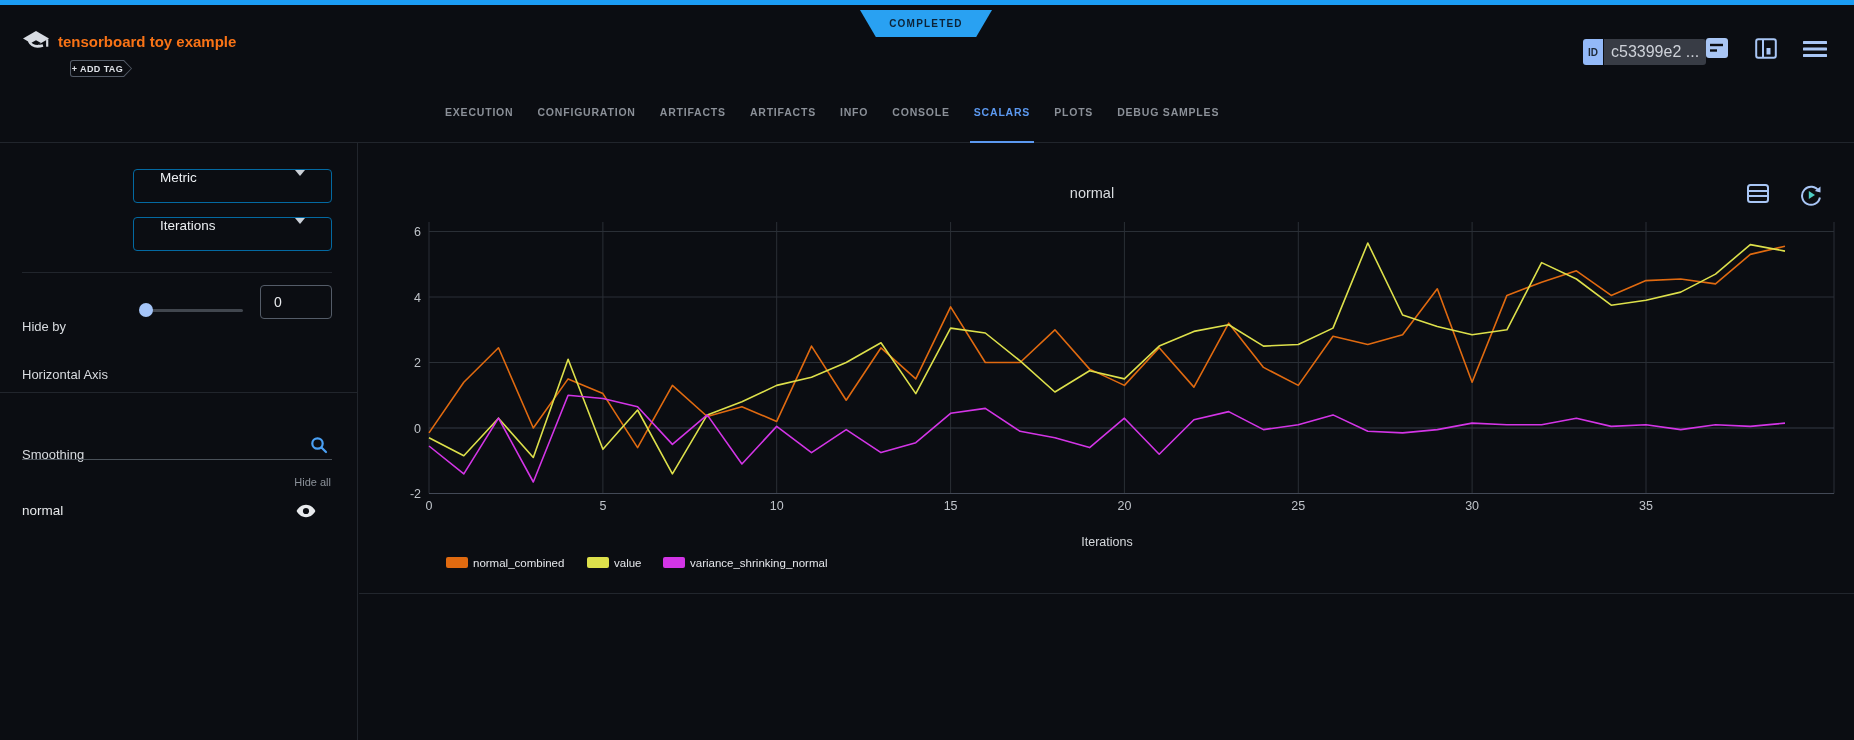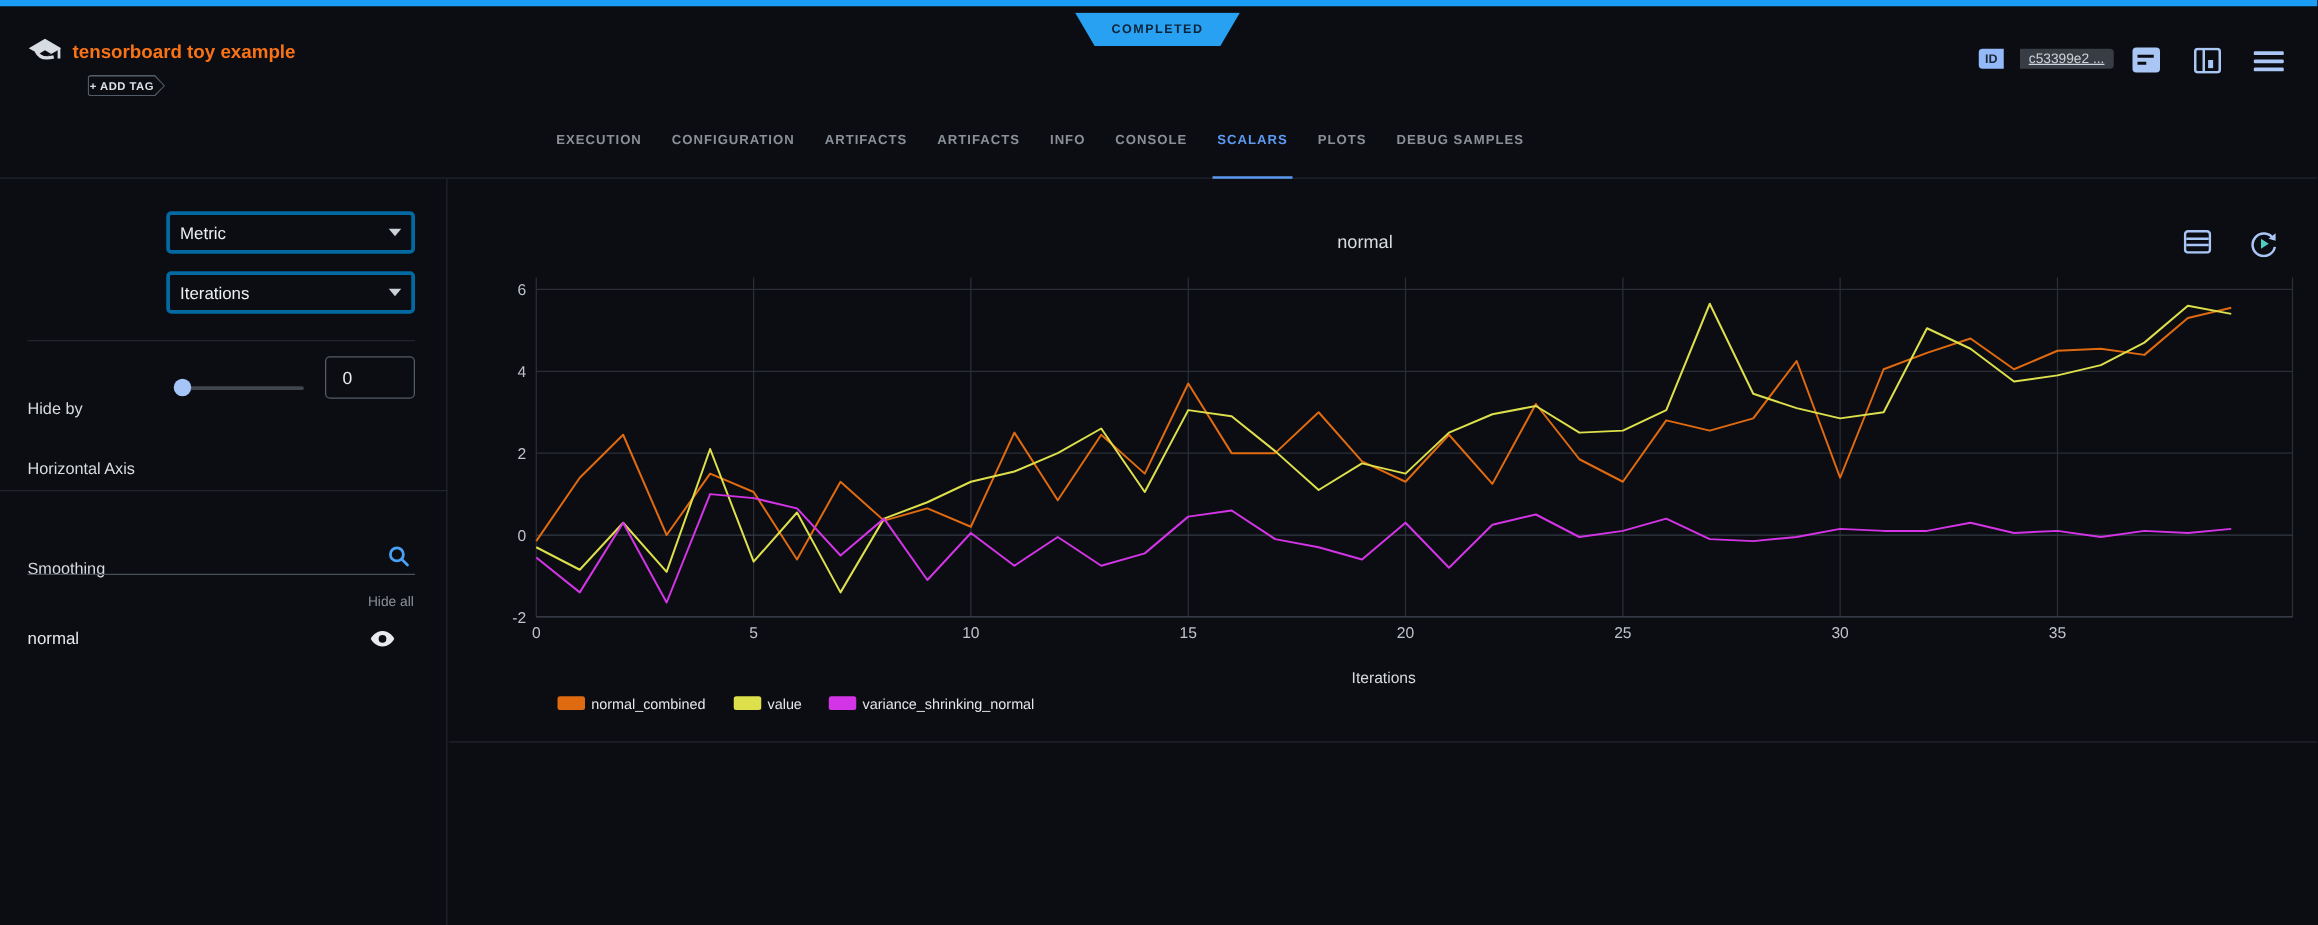--- a/index.html
+++ b/index.html
@@ -29,41 +29,41 @@
   }
   .add-tag .shape-inner {
     position:absolute; inset:1px; background:#0b0d12;
     clip-path:polygon(0 0,calc(100% - 7.5px) 0,100% 50%,calc(100% - 7.5px) 100%,0 100%);
     border-radius:2px 0 0 2px;
   }
   .add-tag .label {
     position:absolute; inset:0; display:flex; align-items:center; justify-content:center;
     padding-right:7px; font-size:9px; font-weight:bold; letter-spacing:.4px; color:#dee2e8;
   }
-  .id-group { position:absolute; left:1583px; top:39px; height:16px; display:flex; cursor:pointer; }
+  .id-group { position:absolute; left:1583px; top:39px; height:26px; display:flex; cursor:pointer; }
   .id-chip { background:#93b9f8; color:#1c2836; font-size:10px; font-weight:bold;
     border-radius:3px 0 0 3px; display:flex; align-items:center; padding:0 5px; }
-  .id-value { background:#383c45; color:#ced2d9; font-size:11px; border-radius:0 3px 3px 0;
-    display:flex; align-items:center; padding:0 7px; margin-left:13px;text-decoration:underline; }
+  .id-value { background:#383c45; color:#ced2d9; font-size:16px; border-radius:0 3px 3px 0;
+    display:flex; align-items:center; padding:0 7px; margin-left:1px; }
   .hdr-icon { position:absolute; cursor:pointer; }
   
   .tab-bar { position:absolute; left:0; top:80px; width:1854px; height:63px; border-bottom:1px solid #21252c; }
   .tabs { position:absolute; left:445px; top:0; height:63px; display:flex; gap:24px; align-items:center; }
   .tab { font-size:10.5px; font-weight:bold; letter-spacing:.8px; color:#8b9098;
     height:63px; display:flex; align-items:center; cursor:pointer; position:relative; }
   .tab.active { color:#5c99f0; }
   .tab.active::after { content:""; position:absolute; left:-4px; right:-4px; bottom:0; height:2px; background:#5c99f0; }
   .tabbar-icon { position:absolute; top:104px; cursor:pointer; }
   
   .sidebar { position:absolute; left:0; top:143px; width:358px; height:597px; border-right:1px solid #21252c; }
   .side-label { position:absolute; left:22px; font-size:13px; color:#d8dbdf; }
   .dropdown {
     position:absolute; left:133px; width:199px; height:34px;
-    border:3px solid #0369a1; border-radius:4px; background:transparent;
-    display:flex; align-items:center; padding:0 8px; cursor:pointer;
+    border:1px solid #0369a1; border-radius:4px; background:transparent;
+    display:flex; align-items:flex-start; padding:0 26px; cursor:pointer;
   }
   .dropdown .dd-value { flex:1; font-size:13.5px; color:#eceff2; white-space:nowrap; overflow:hidden; }
   .caret { width:0; height:0; border-left:5px solid transparent; border-right:5px solid transparent;
     border-top:6px solid #ccd1d8; margin-left:8px; flex:none; }
   .side-divider { position:absolute; height:1px; background:#21252c; }
   .slider-track { position:absolute; left:140px; top:309px; width:103px; height:3px; background:#41464e; border-radius:2px; cursor:pointer; }
   .slider-knob { position:absolute; left:139px; top:303px; width:14px; height:14px; border-radius:50%; background:#a5c5f8; cursor:pointer; }
   .num-input { position:absolute; left:260px; top:285px; width:72px; height:34px;
     border:1px solid #545c68; border-radius:4px; background:transparent; color:#e8eaed;
     font-size:14px; padding-left:13px; font-family:"Liberation Sans",sans-serif; }

